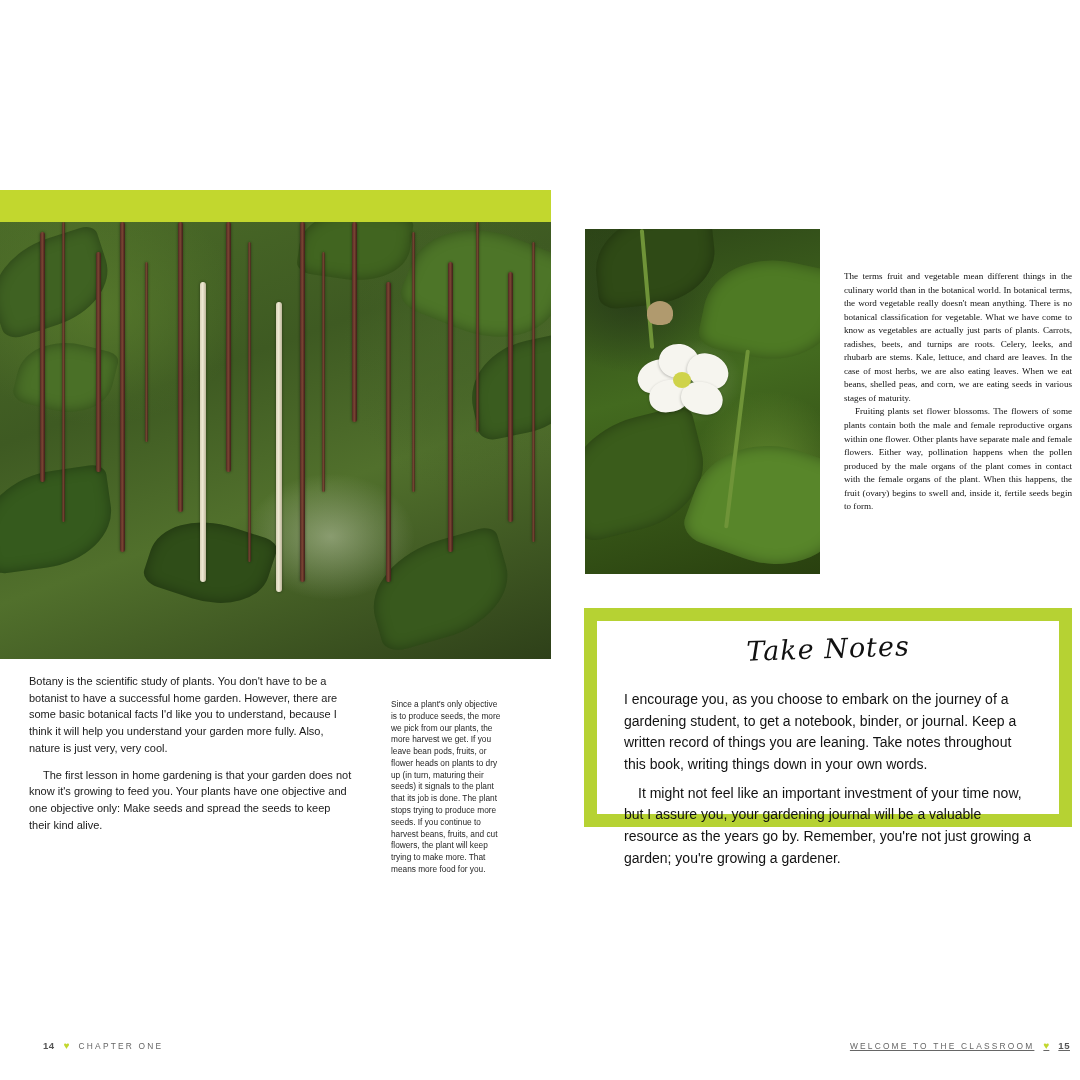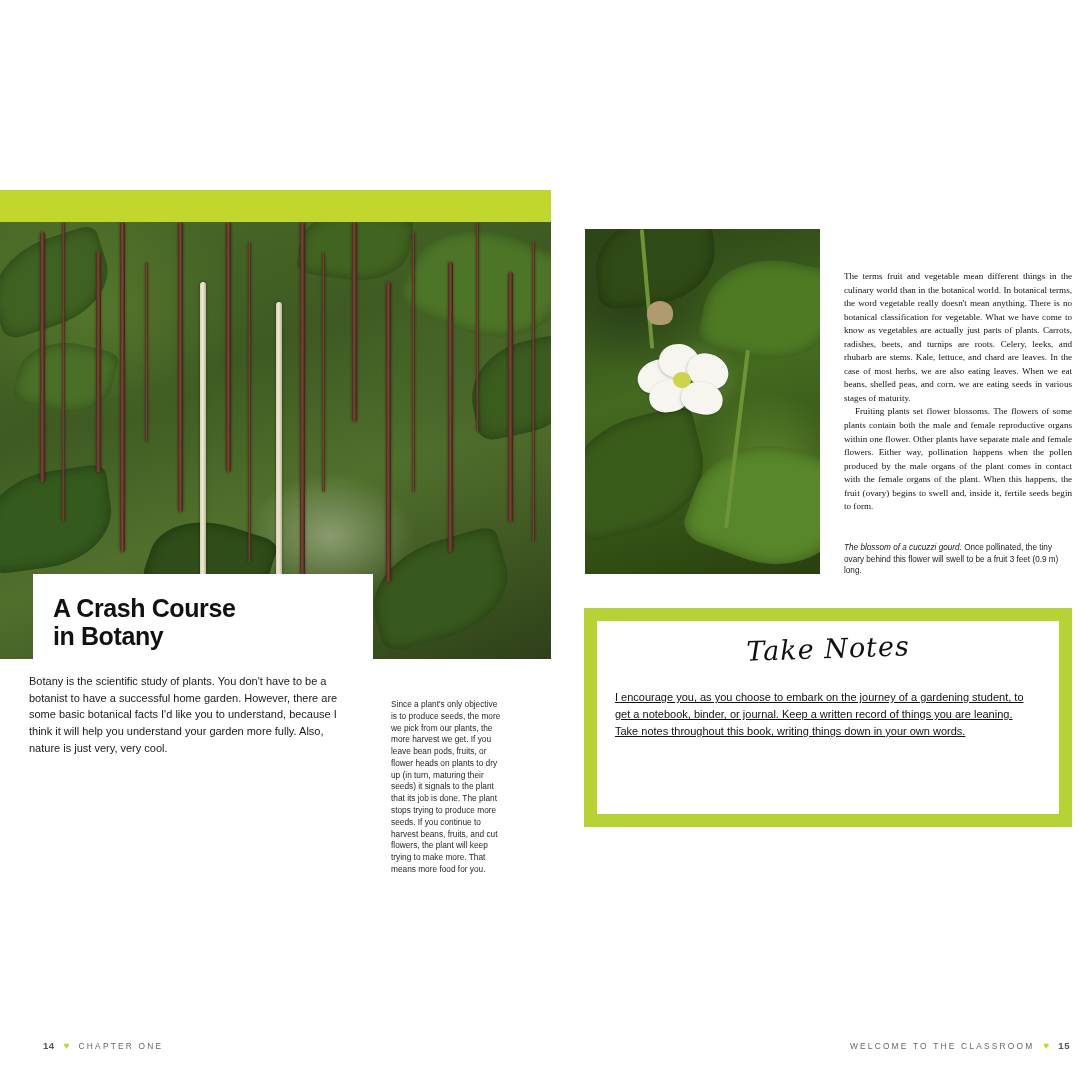--- a/index.html
+++ b/index.html
@@ -241,45 +241,44 @@
     text-align: center;
     font-family: "DejaVu Serif", serif;
     font-style: italic;
     font-size: 27px;
     color: #111111;
     letter-spacing: 1px;
     transform: rotate(-2deg);
   }
   .notes-body {
     position: absolute;
-    left: 18px;
+    left: 27px;
     right: 27px;
     top: 68px;
-    font-size: 11px;
+    font-size: 14px;
     line-height: 1.55;
     color: #121212;
-    text-decoration: underline;
   }
   .notes-body p { margin: 0 0 7px 0; }
   .notes-body p.indent { text-indent: 14px; }
 
   
   .footer {
     position: absolute;
     top: 850px;
     font-size: 8.4px;
     letter-spacing: 2.2px;
     color: #666666;
     text-transform: uppercase;
     display: flex;
     align-items: center;
     gap: 9px;
   }
   .footer-left { left: 19px; margin-left: 24px; }
-  .footer-right { right: 24px; }
+  .footer-right { right: 24px; text-decoration: underline; }
   .folio {
     font-weight: bold;
     color: #555555;
     letter-spacing: 0.5px;
     font-size: 9.6px;
   }
   .heart {
     color: #c2d72e;
     font-size: 10px;
     letter-spacing: 0;
@@ -320,29 +319,24 @@
       <div class="pod thin" style="left:322px;top:30px;height:240px;"></div>
       <div class="pod" style="left:352px;top:0px;height:200px;"></div>
       <div class="pod" style="left:386px;top:60px;height:300px;"></div>
       <div class="pod thin" style="left:412px;top:10px;height:260px;"></div>
       <div class="pod" style="left:448px;top:40px;height:290px;"></div>
       <div class="pod thin" style="left:476px;top:0px;height:210px;"></div>
       <div class="pod" style="left:508px;top:50px;height:250px;"></div>
       <div class="pod thin" style="left:532px;top:20px;height:300px;"></div>
     </div>
 
-    <div class="title-card">
-      <h1>
-        <span>A Crash Course</span><br>
-        <span>in Botany</span>
-      </h1>
-    </div>
 
     <div class="left-body">
       <p>Botany is the scientific study of plants. You don't have to be a botanist to have a successful home garden. However, there are some basic botanical facts I'd like you to understand, because I think it will help you understand your garden more fully. Also, nature is just very, very cool.</p>
+      <p class="indent">The first lesson in home gardening is that your garden does not know it's growing to feed you. Your plants have one objective and one objective only: Make seeds and spread the seeds to keep their kind alive.</p>
     </div>
 
     <div class="left-sidebar">
       <p>Since a plant's only objective is to produce seeds, the more we pick from our plants, the more harvest we get. If you leave bean pods, fruits, or flower heads on plants to dry up (in turn, maturing their seeds) it signals to the plant that its job is done. The plant stops trying to produce more seeds. If you continue to harvest beans, fruits, and cut flowers, the plant will keep trying to make more. That means more food for you.</p>
     </div>
 
     <div class="footer footer-left">
       <span class="folio">14</span>
       <span class="heart">♥</span>
       <span>Chapter One</span>
@@ -368,29 +362,27 @@
         <div class="petal" style="left:44px;top:38px;width:42px;height:32px;transform:rotate(14deg);"></div>
         <div class="blossom-center"></div>
       </div>
     </div>
 
     <div class="right-body">
       <p>The terms fruit and vegetable mean different things in the culinary world than in the botanical world. In botanical terms, the word vegetable really doesn't mean anything. There is no botanical classification for vegetable. What we have come to know as vegetables are actually just parts of plants. Carrots, radishes, beets, and turnips are roots. Celery, leeks, and rhubarb are stems. Kale, lettuce, and chard are leaves. In the case of most herbs, we are also eating leaves. When we eat beans, shelled peas, and corn, we are eating seeds in various stages of maturity.</p>
       <p class="indent">Fruiting plants set flower blossoms. The flowers of some plants contain both the male and female reproductive organs within one flower. Other plants have separate male and female flowers. Either way, pollination happens when the pollen produced by the male organs of the plant comes in contact with the female organs of the plant. When this happens, the fruit (ovary) begins to swell and, inside it, fertile seeds begin to form.</p>
     </div>
 
-    <div class="photo-caption">
-      <em>The blossom of a cucuzzi gourd.</em><span> Once pollinated, the tiny ovary behind this flower will swell to be a fruit 3 feet (0.9 m) long.</span>
-    </div>
 
     <div class="notes-box">
       <div class="notes-inner">
         <div class="notes-title">Take Notes</div>
         <div class="notes-body">
           <p>I encourage you, as you choose to embark on the journey of a gardening student, to get a notebook, binder, or journal. Keep a written record of things you are leaning. Take notes throughout this book, writing things down in your own words.</p>
+          <p class="indent">It might not feel like an important investment of your time now, but I assure you, your gardening journal will be a valuable resource as the years go by. Remember, you're not just growing a garden; you're growing a gardener.</p>
         </div>
       </div>
     </div>
 
     <div class="footer footer-right">
       <span>Welcome to the Classroom</span>
       <span class="heart">♥</span>
       <span class="folio">15</span>
     </div>
   </div>

